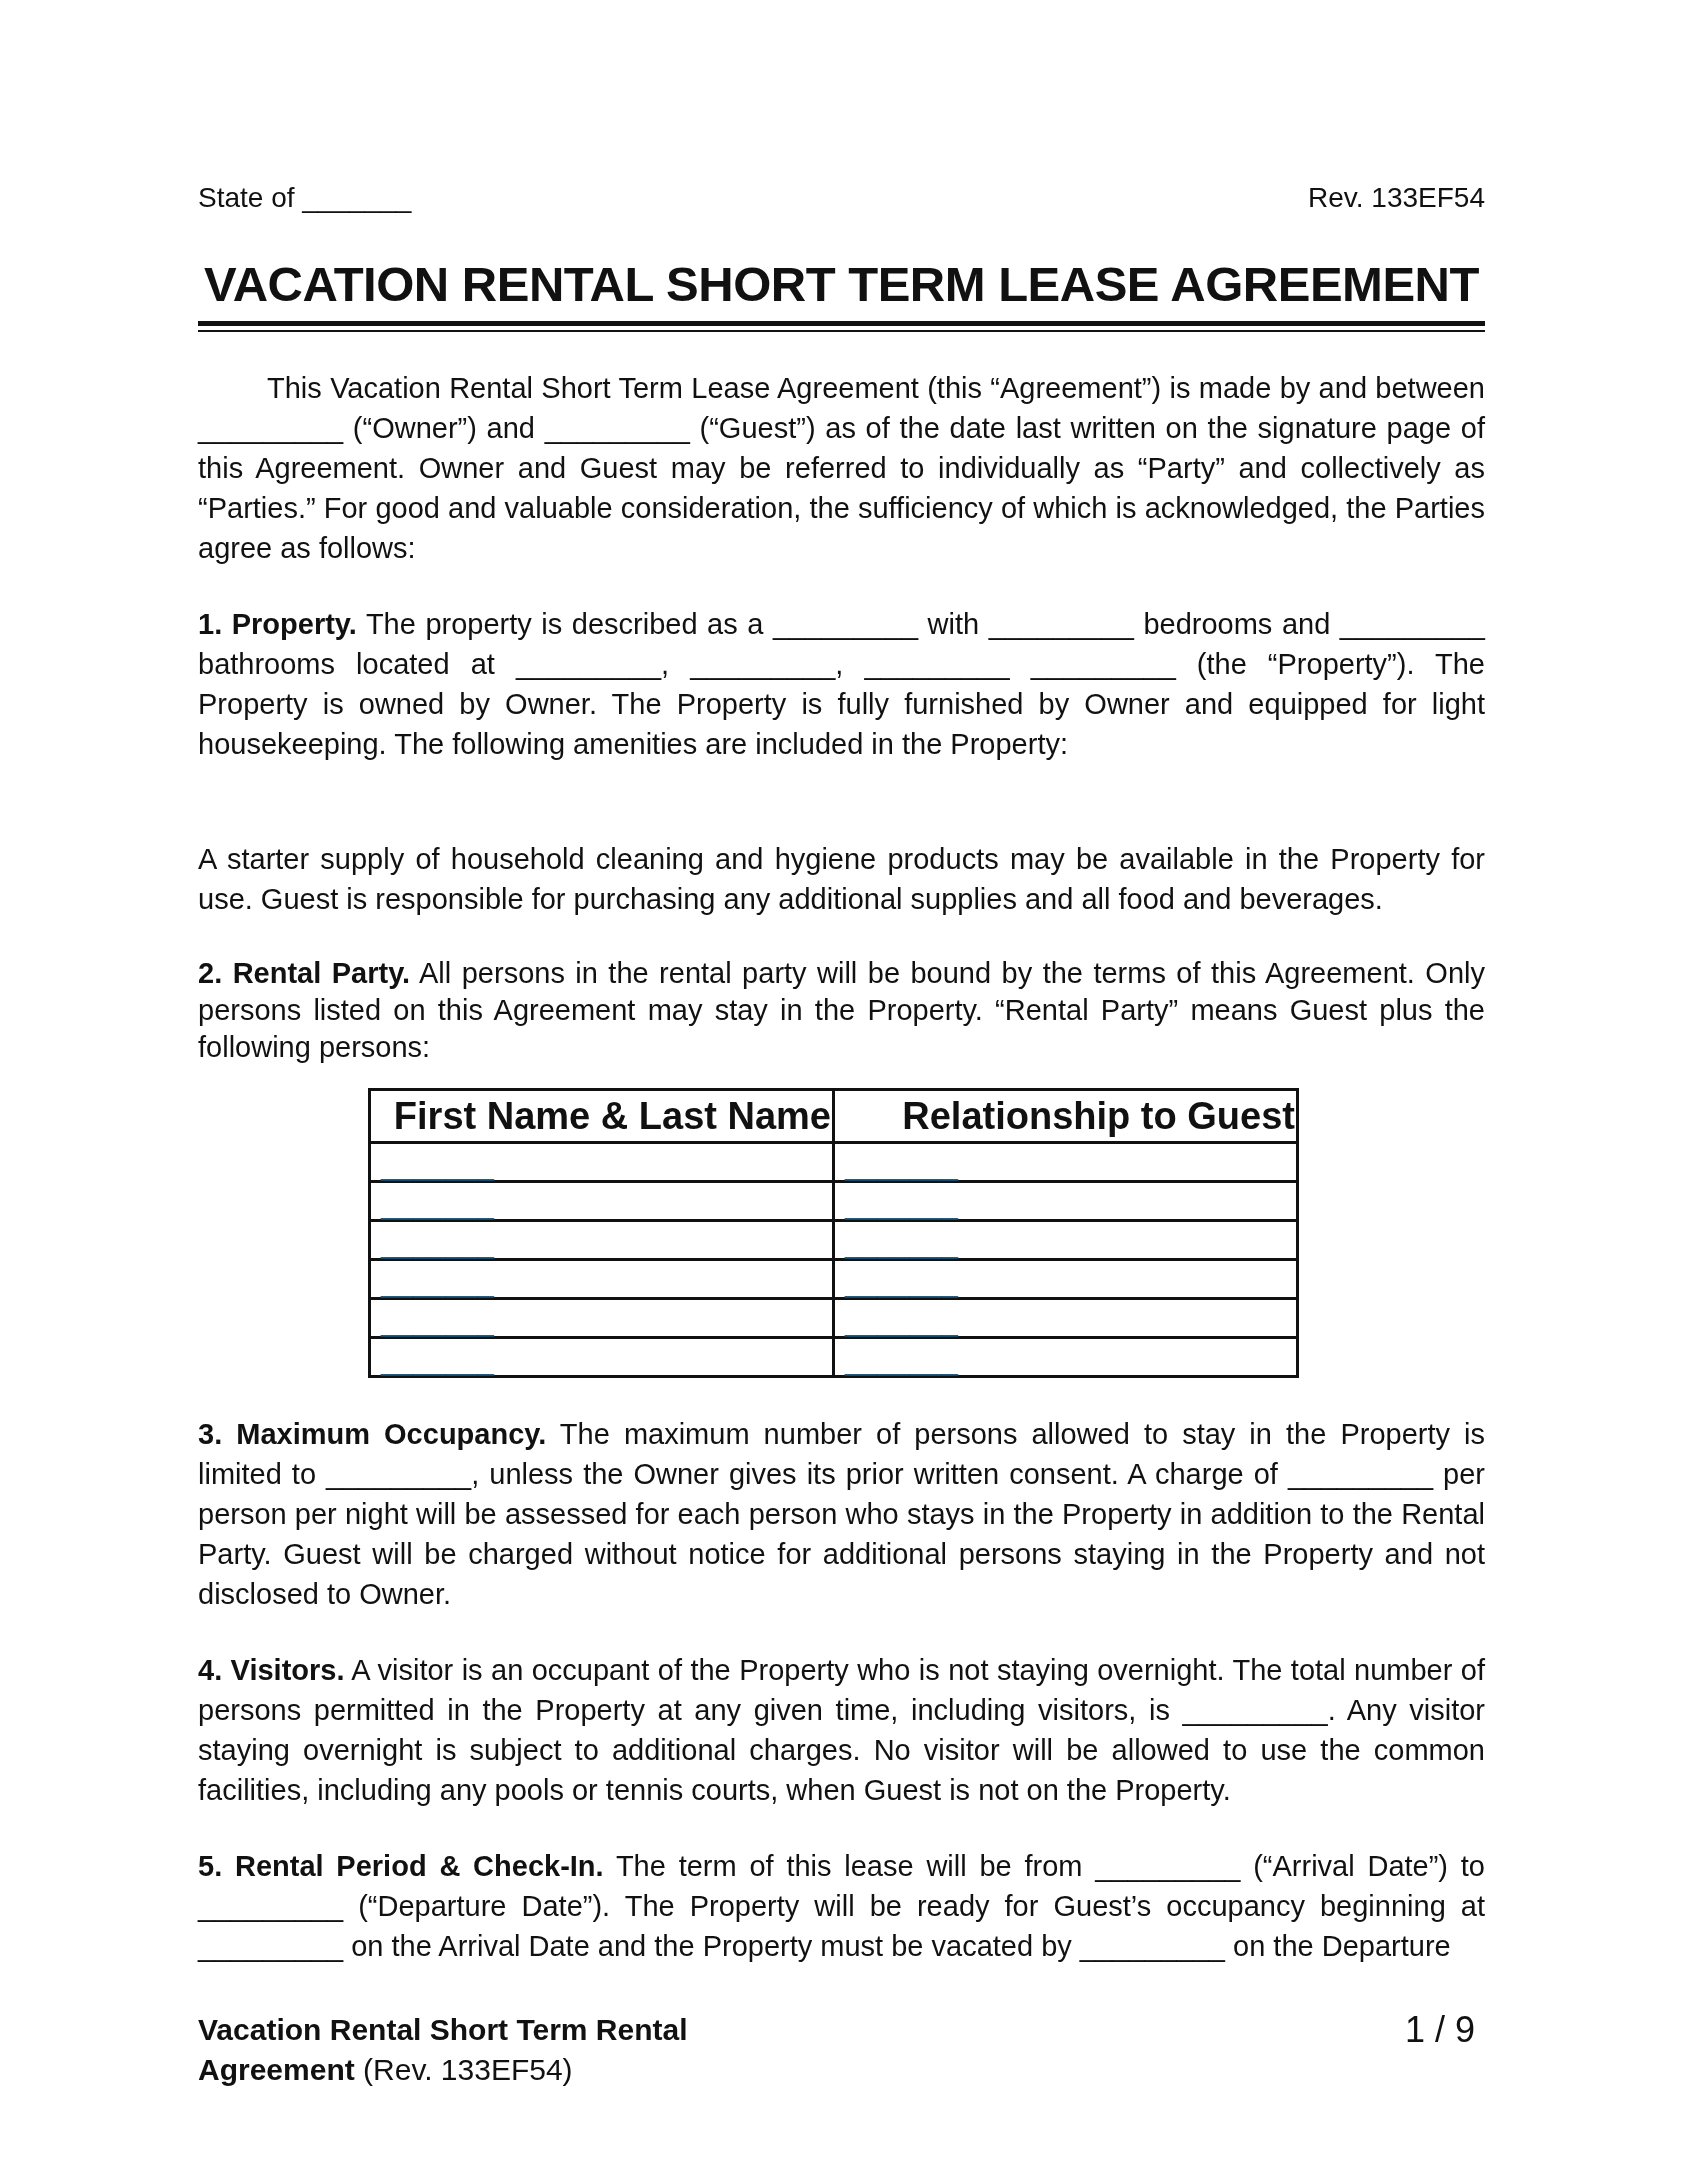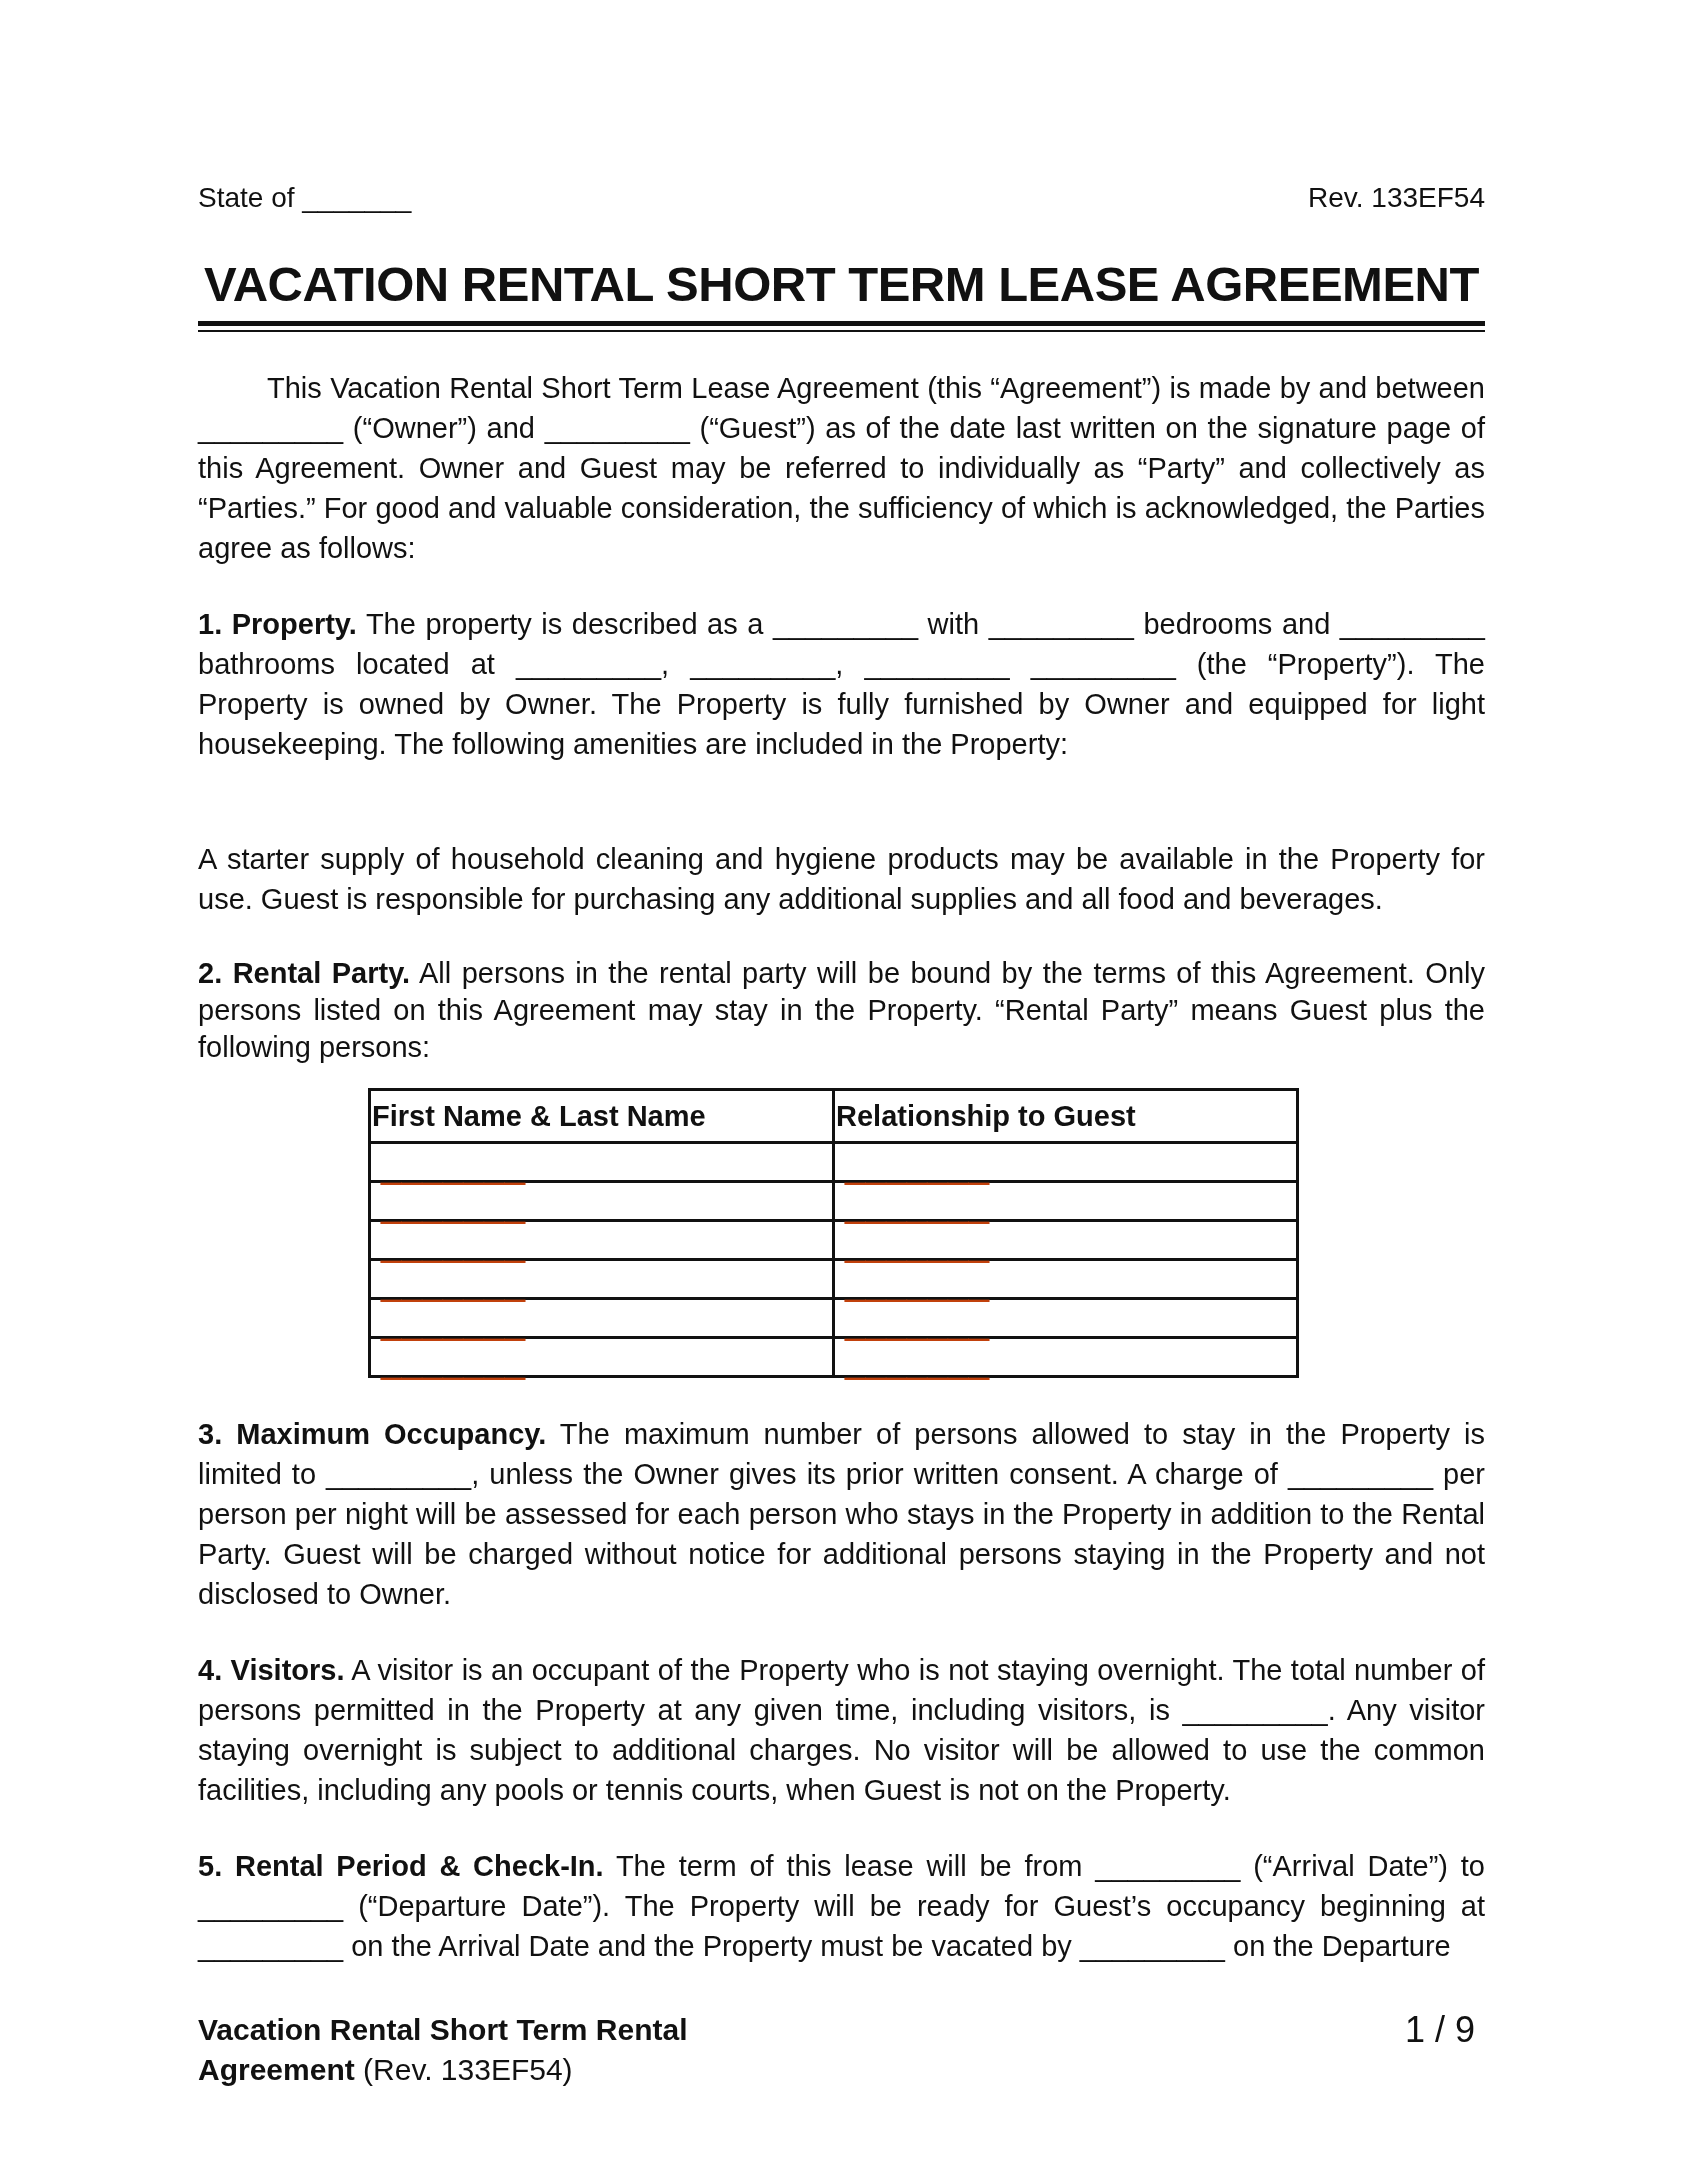--- a/index.html
+++ b/index.html
@@ -55,33 +55,33 @@
     border-collapse: collapse;
     margin: 22px 0 0 170px;
     width: 931px;
     table-layout: fixed;
   }
   table.rental-party th,
   table.rental-party td {
     border: 3px solid #111;
   }
   table.rental-party th {
-    font-size: 29px;
+    font-size: 38px;
     font-weight: bold;
-    text-align: left;
+    text-align: right;
     height: 48px;
     vertical-align: middle;
   }
   table.rental-party td {
     height: 36px;
     vertical-align: bottom;
-    font-size: 37px;
+    font-size: 29px;
     line-height: 29px;
     padding: 0 0 0 10px;
-    color: #c2410c;
+    color: #0c4a6e;
   }
   .footer-row {
     display: flex;
     justify-content: space-between;
     align-items: flex-start;
     margin-top: 44px;
   }
   .footer-left {
     font-size: 30px;
     line-height: 40px;

